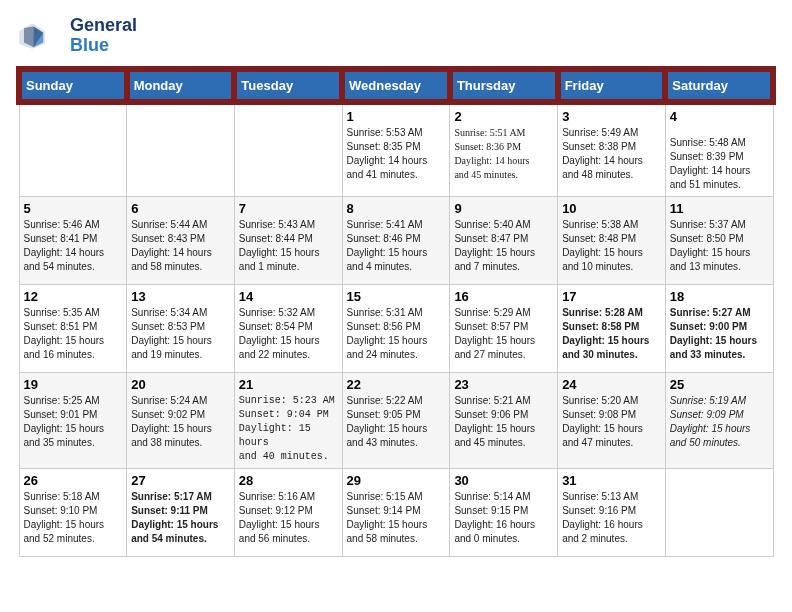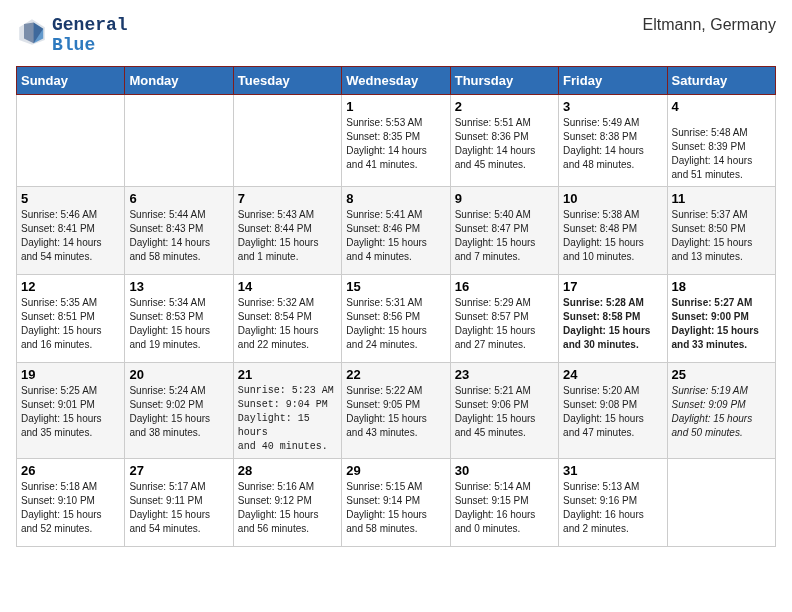--- a/index.html
+++ b/index.html
@@ -11,22 +11,22 @@
       padding: 16px;
     }
     .header-area {
       display: flex;
       justify-content: space-between;
       align-items: flex-start;
       margin-bottom: 10px;
     }
     .logo {
       display: flex;
-      gap: 4px;
-      font-family: Liberation Mono, monospace;
+      align-items: center;
+      gap: 22px;
     }
     .logo-text {
       display: flex;
       flex-direction: column;
       font-size: 18px;
       font-weight: bold;
       color: #1a3a6b;
       line-height: 1.1;
     }
     .logo-text span:last-child {
@@ -53,21 +53,21 @@
       border-collapse: collapse;
       font-size: 11px;
     }
     .calendar th {
       background: #2e6db4;
       color: #fff;
       padding: 6px 4px;
       text-align: left;
       font-size: 13px;
       font-weight: bold;
-      border: 1px solid #7f1d1d;
+      border: 6px solid #7f1d1d;
     }
     .calendar td {
       vertical-align: top;
       padding: 4px;
       border: 1px solid #ccc;
       width: 108px;
       height: 88px;
       background: #fff;
     }
     .calendar tr:nth-child(even) td {
@@ -97,21 +97,20 @@
       <polygon points="20,4 36,14 36,30 20,36 4,30 4,14" fill="#1a3a6b" opacity="0.15"></polygon>
       <polygon points="22,8 34,16 34,28 22,34" fill="#2e7abf" opacity="0.7"></polygon>
       <polygon points="10,10 22,8 34,16 22,34 10,28" fill="#1a3a6b" opacity="0.5"></polygon>
     </svg>
     <div class="logo-text">
       <span>General</span>
       <span>Blue</span>
     </div>
   </div>
   <div class="title-area">
-    <div class="subtitle">Eltmann, Germany</div>
   </div>
 </div>
 
 <table class="calendar">
   <thead>
     <tr>
     <th>Sunday</th>
         <th>Monday</th>
         <th>Tuesday</th>
         <th>Wednesday</th>
@@ -127,21 +126,21 @@
         <td class="empty-cell"></td>
         <td>
           <div class="day-number">1</div>
           <div class="day-info" style="white-space: pre-line;">Sunrise: 5:53 AM
 Sunset: 8:35 PM
 Daylight: 14 hours
 and 41 minutes.</div>
         </td>
         <td>
           <div class="day-number">2</div>
-          <div class="day-info" style="white-space: pre-line;">Sunrise: 5:51 AM
+          <div class="day-info" style="white-space: pre-line; font-family: Liberation Serif, serif;">Sunrise: 5:51 AM
 Sunset: 8:36 PM
 Daylight: 14 hours
 and 45 minutes.</div>
         </td>
         <td>
           <div class="day-number">3</div>
           <div class="day-info" style="white-space: pre-line;">Sunrise: 5:49 AM
 Sunset: 8:38 PM
 Daylight: 14 hours
 and 48 minutes.</div>
@@ -310,21 +309,21 @@
       <tr>
         <td>
           <div class="day-number">26</div>
           <div class="day-info" style="white-space: pre-line;">Sunrise: 5:18 AM
 Sunset: 9:10 PM
 Daylight: 15 hours
 and 52 minutes.</div>
         </td>
         <td>
           <div class="day-number">27</div>
-          <div class="day-info" style="white-space: pre-line;">Sunrise: 5:17 AM
+          <div class="day-info" style="white-space: pre-line; font-weight: bold;">Sunrise: 5:17 AM
 Sunset: 9:11 PM
 Daylight: 15 hours
 and 54 minutes.</div>
         </td>
         <td>
           <div class="day-number">28</div>
           <div class="day-info" style="white-space: pre-line;">Sunrise: 5:16 AM
 Sunset: 9:12 PM
 Daylight: 15 hours
 and 56 minutes.</div>

